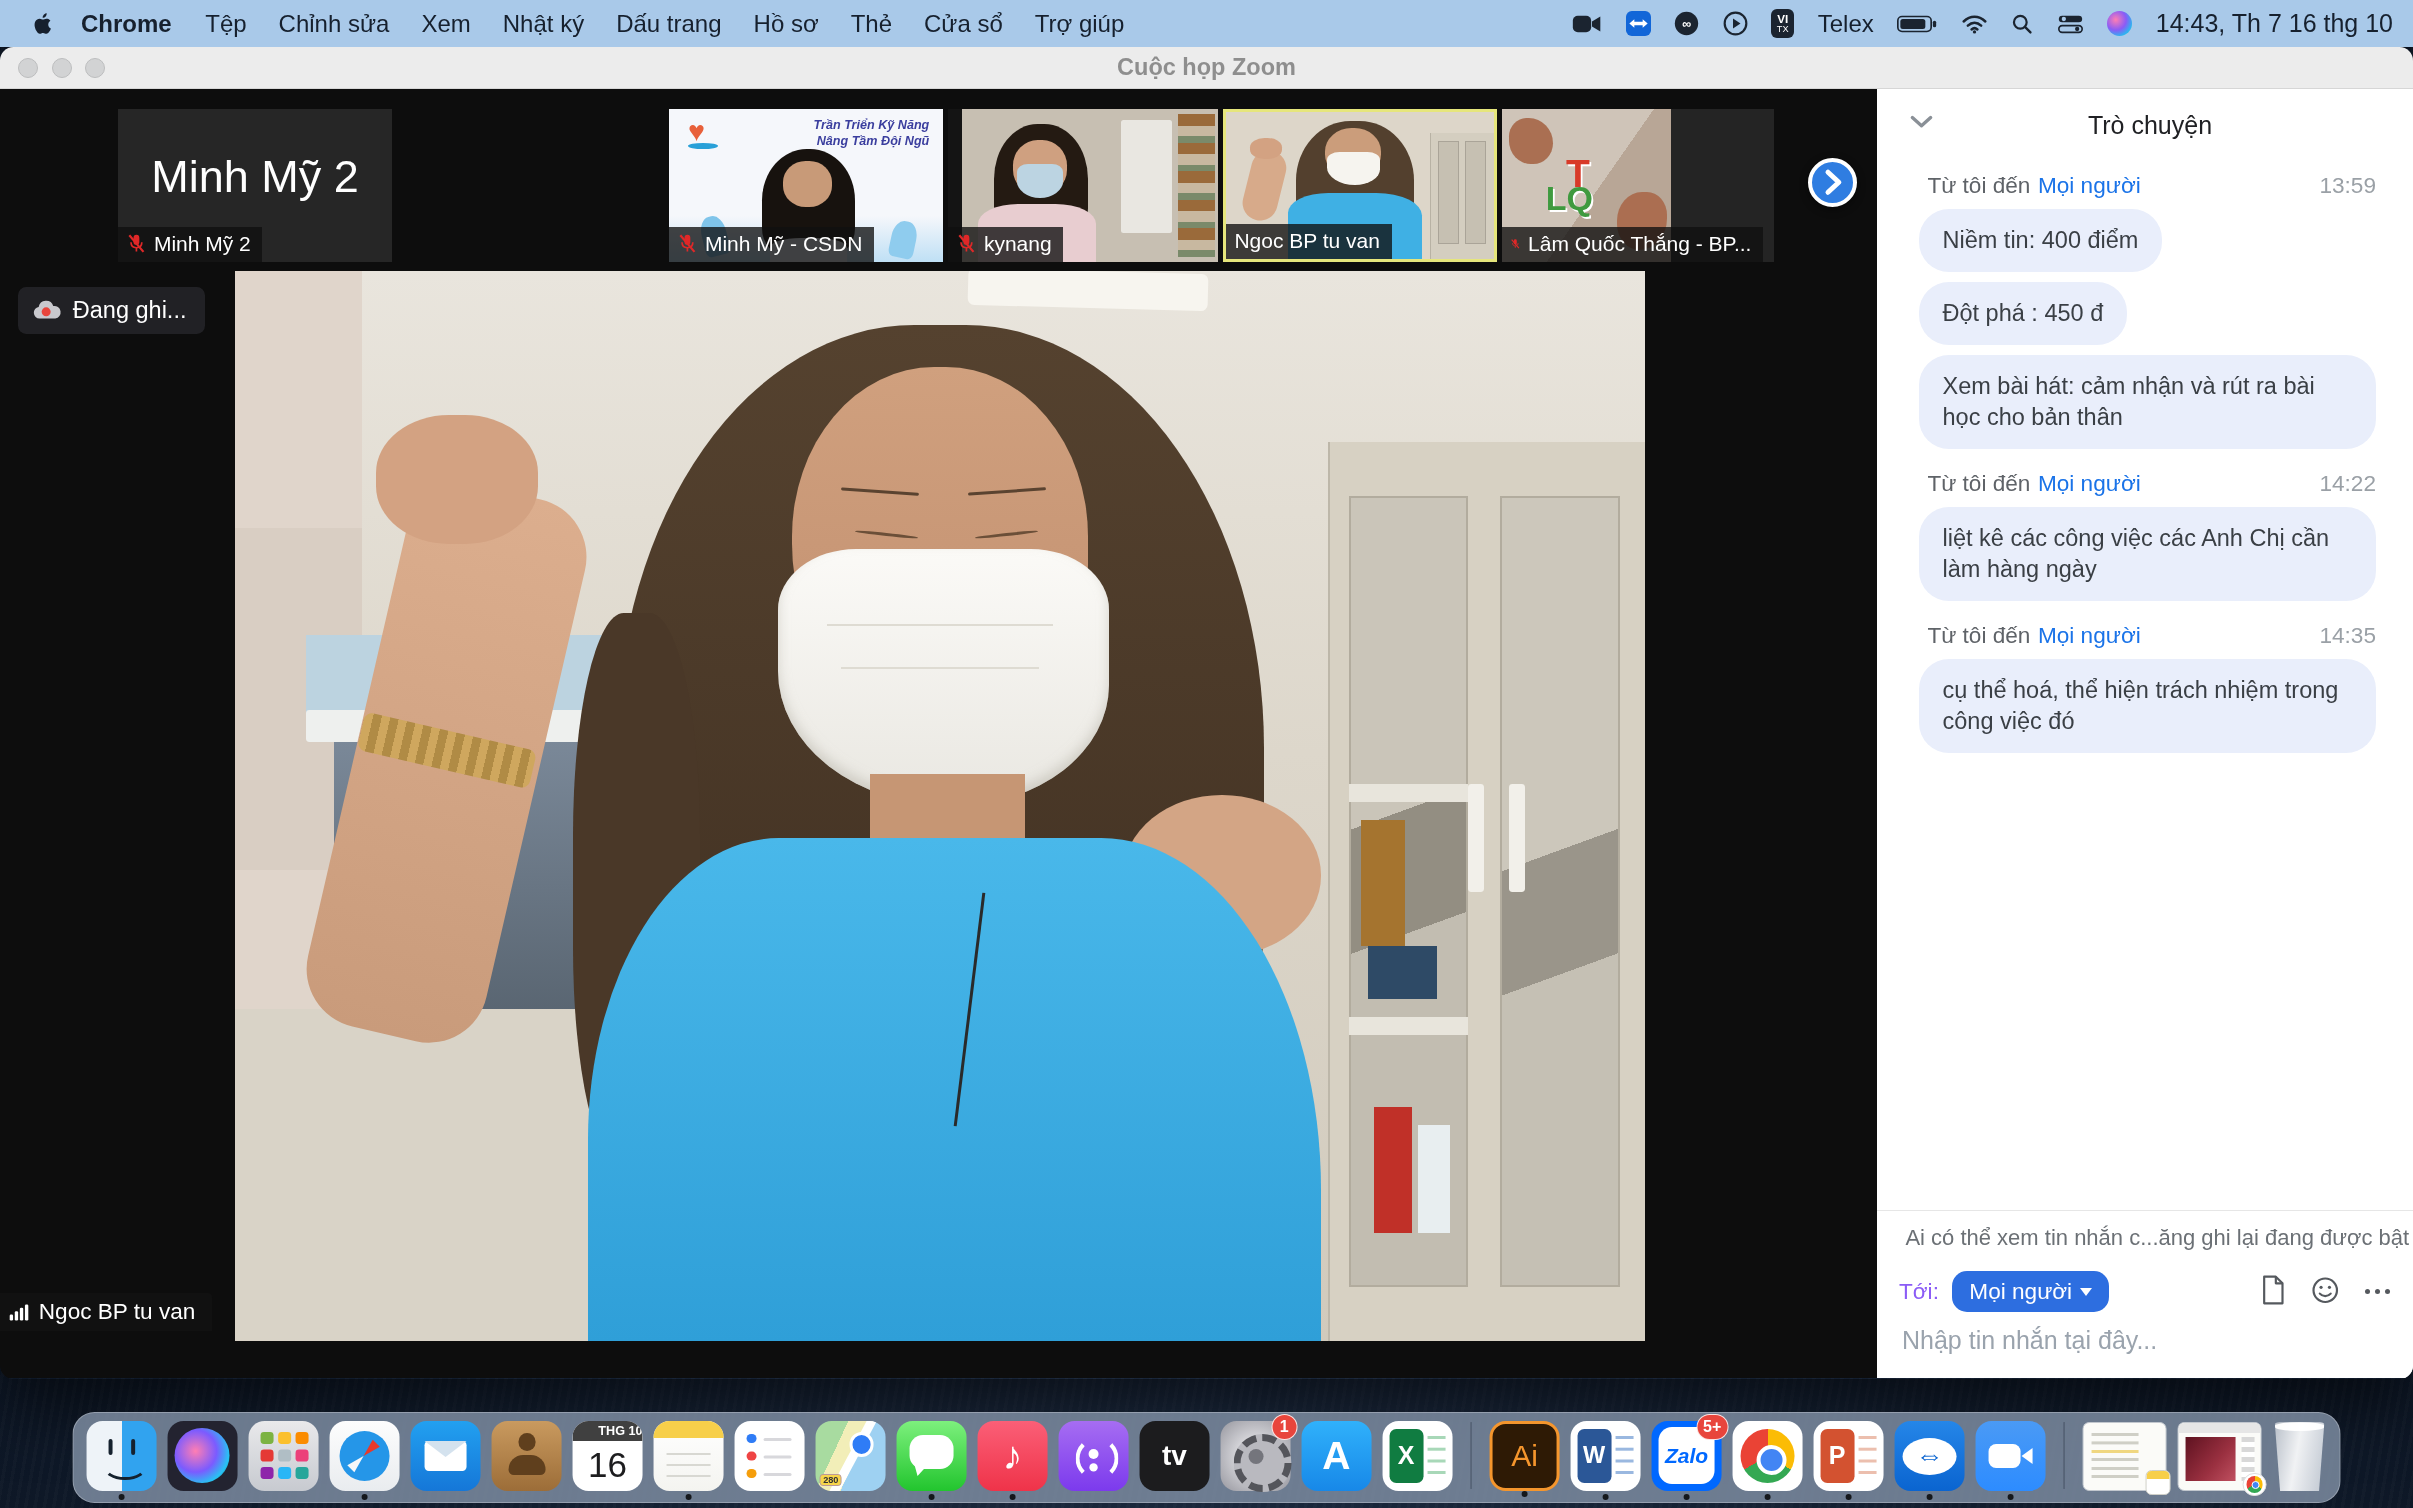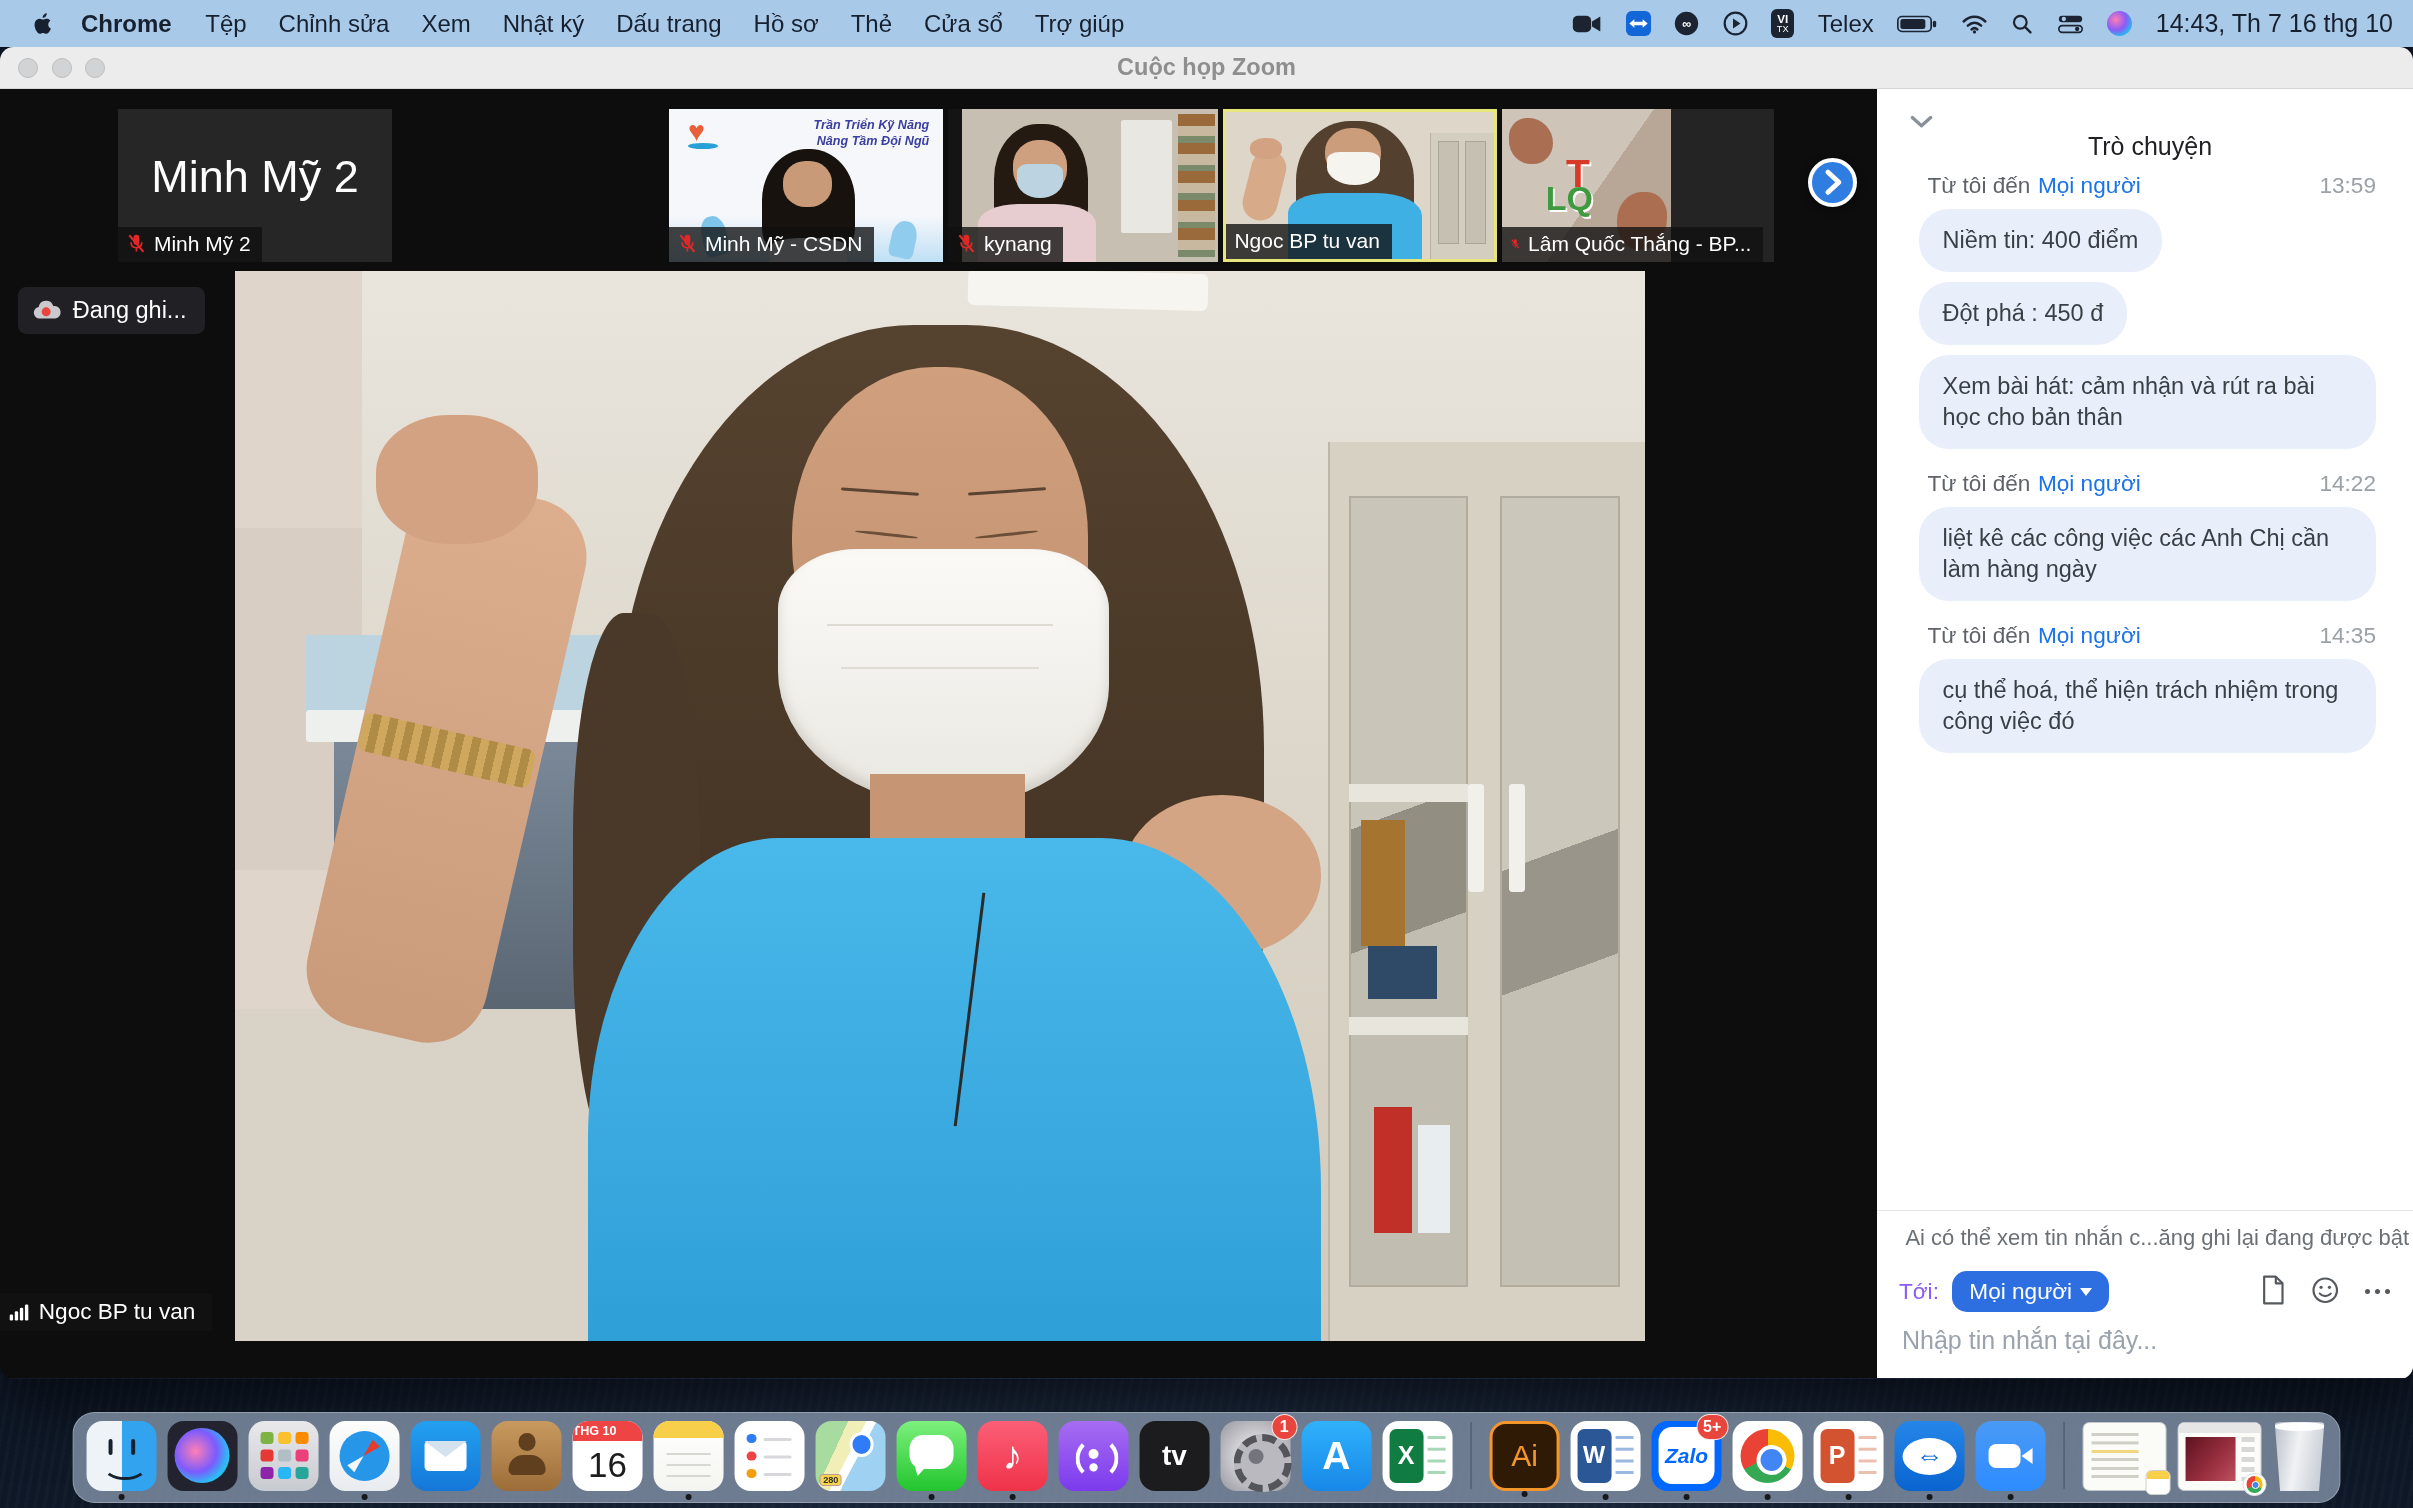--- a/index.html
+++ b/index.html
@@ -49,21 +49,21 @@
   .mainvideo{position:absolute;left:235px;top:182px;width:1410px;height:1070px;overflow:hidden;
     background:linear-gradient(180deg,#e9e5dd 0%,#ddd7cb 45%,#d1cabc 100%);}
   .d{position:absolute;}
   .recpill{position:absolute;left:18.4px;top:198px;height:47px;display:flex;align-items:center;gap:11px;
     background:rgba(36,36,40,.93);border-radius:8.4px;padding:0 18.4px 0 13.4px;color:#fff;font-size:23.5px;}
   .speakerlabel{position:absolute;left:0;top:1204px;height:38px;display:flex;align-items:center;gap:8.4px;
     background:rgba(18,18,18,.88);color:#fff;font-size:22.6px;padding:0 17px 0 8.4px;border-radius:0 4.2px 0 0;}
 
   
   .chat{flex:1;background:#fff;display:flex;flex-direction:column;overflow:hidden;}
-  .chead{position:relative;height:72px;display:flex;align-items:flex-end;justify-content:center;flex:0 0 auto;margin-left:10px;}
+  .chead{position:relative;height:72px;display:flex;align-items:center;justify-content:center;flex:0 0 auto;margin-left:10px;}
   .chead .chev{position:absolute;left:22px;top:25px;}
   .ctitle{font-size:25px;color:#202124;}
   .msgs{padding:11.7px 37px 0 42px;overflow:hidden;}
   .meta{display:flex;align-items:baseline;margin:22px 0 3.4px 8.4px;font-size:22.6px;}
   .meta:first-child{margin-top:0;}
   .mfrom{color:#5f6368;} .mto{color:#1a73e8;margin-left:7.5px;} .mtime{margin-left:auto;color:#9aa0a6;}
   .bubble{display:table;background:#e9eefb;border-radius:30px;padding:16px 23.5px;margin:10px 0;
     font-size:23.5px;line-height:31px;color:#3a3f45;max-width:457px;}
   .csp{flex:1;}
   .notice{flex:0 0 auto;border-top:0.8px solid #e6e6e6;display:flex;align-items:center;gap:10px;
@@ -103,21 +103,21 @@
   .i-safari::before{inset:10px;border-radius:50%;background:#2596e8;}
   .i-safari::after{left:29px;top:17.6px;width:0;height:0;border-left:5.9px solid transparent;border-right:5.9px solid transparent;
     border-top:18.4px solid #e8392a;border-bottom:18.4px solid #f6f7f8;transform:rotate(45deg);}
   .i-mail{background:linear-gradient(#22a0f0,#1577d8);}
   .i-mail::before{left:14.2px;top:20px;width:42px;height:30px;background:#fff;border-radius:4.2px;}
   .i-mail::after{left:14.2px;top:20px;width:0;height:0;border-left:21px solid transparent;border-right:21px solid transparent;border-top:16px solid #d4e2ee;}
   .i-contacts{background:linear-gradient(#c99a5f,#9c6d38);}
   .i-contacts::before{left:27px;top:12.6px;width:17.6px;height:17.6px;border-radius:50%;background:#5f3f1d;}
   .i-contacts::after{left:17px;top:34px;width:37px;height:20px;border-radius:18.4px 18.4px 6.7px 6.7px;background:#5f3f1d;}
   .i-cal{background:#fff;display:flex;flex-direction:column;overflow:hidden;}
-  .cal-m{display:block;background:#ef4444;color:#fff;font-size:12.6px;font-weight:bold;text-align:left;line-height:20px;height:20px;}
+  .cal-m{display:block;background:#404040;color:#fff;font-size:12.6px;font-weight:bold;text-align:right;line-height:20px;height:20px;}
   .cal-d{display:block;flex:1;font-size:35px;color:#1d1d1f;text-align:center;line-height:47px;}
   .i-notes{background:linear-gradient(#ffffff,#f4f4f0);}
   .i-notes::before{left:0;top:0;width:70px;height:17.6px;background:#f7cf4a;border-radius:16px 16px 0 0;}
   .i-notes::after{left:13.4px;top:32px;width:44px;height:2.5px;background:#d8d8d2;box-shadow:0 11px 0 #d8d8d2,0 22px 0 #d8d8d2;}
   .i-rem{background:#fff;}
   .i-rem::before{left:12.6px;top:13.4px;width:9.2px;height:9.2px;border-radius:50%;background:#2f7cf6;box-shadow:0 17.6px 0 #ef4444,0 35px 0 #f59e0b;}
   .i-rem::after{left:29px;top:17px;width:28.5px;height:3.4px;border-radius:1.7px;background:#d8d8dc;box-shadow:0 17.6px 0 #d8d8dc,0 35px 0 #d8d8dc;}
   .i-maps{background:linear-gradient(115deg,#a8dba0 0 32%,#f2eeb8 32% 56%,#9ed1f2 56% 100%);overflow:hidden;}
   .i-maps::before{left:32px;top:-8.4px;width:9.2px;height:92px;background:#fff;transform:rotate(28deg);}
   .i-maps::after{left:34px;top:11.7px;width:18.4px;height:18.4px;border-radius:50%;background:#2f7cf6;border:3.4px solid #fff;}

